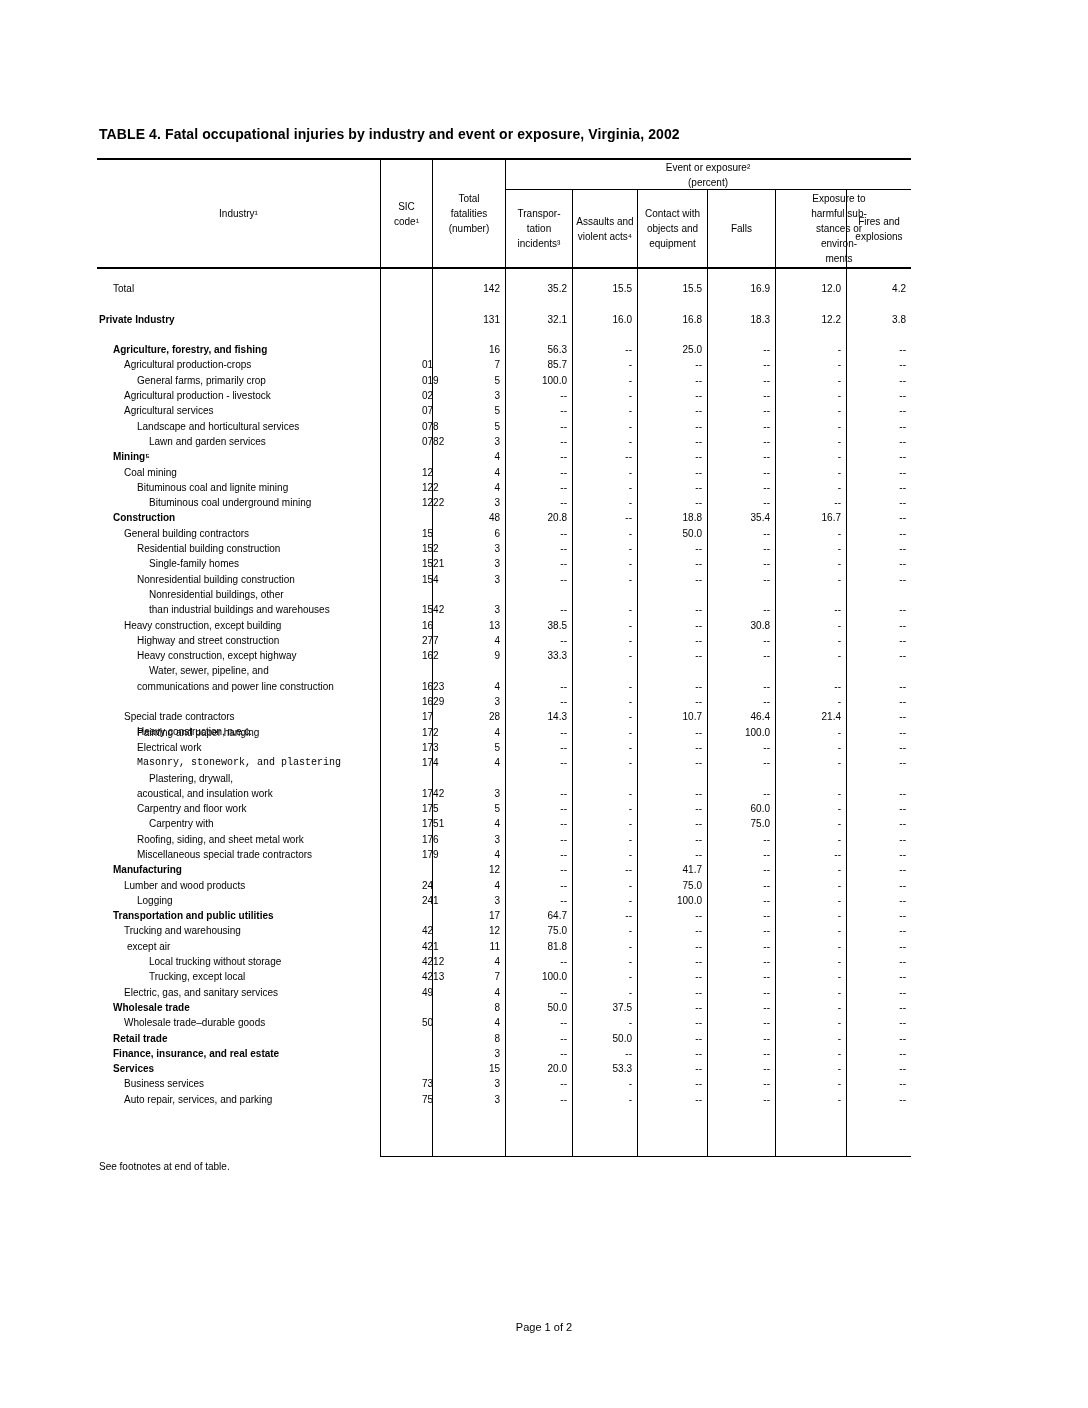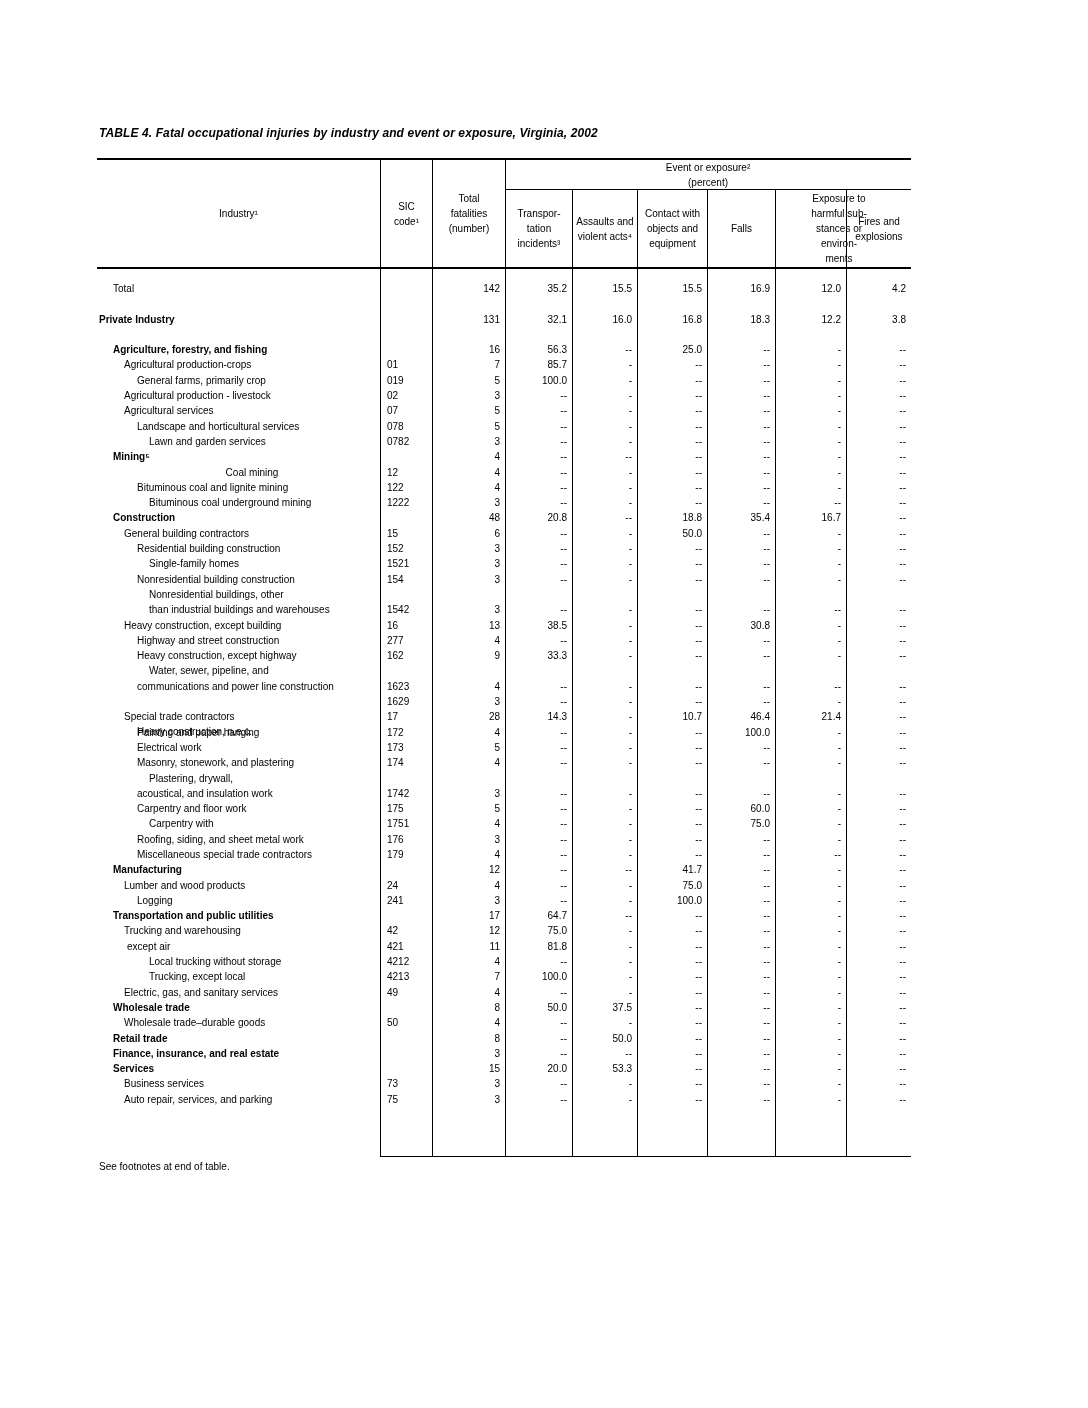--- a/index.html
+++ b/index.html
@@ -1,18 +1,18 @@
 <!DOCTYPE html>
 <html><head>
 <meta charset="utf-8">
 <style>
   html,body{margin:0;padding:0;background:#fff;}
   .page{position:relative;width:1088px;height:1408px;background:#ffffff;overflow:hidden;
         font-family:"Liberation Sans",sans-serif;color:#000;}
-  .title{position:absolute;left:99px;top:126px;font-size:12px;font-weight:bold;letter-spacing:0.1px;font-style:italic;}
+  .title{position:absolute;left:99px;top:126px;font-size:14px;font-weight:bold;letter-spacing:0.1px;}
   .tbl{position:absolute;left:97px;top:158px;width:814px;height:1001px;font-size:10px;}
   .hline,.vline{position:absolute;background:#000;}
   .rule-top{left:0;top:0;width:814px;height:2px;}
   .rule-span{left:408px;top:31px;width:406px;height:1px;}
   .rule-mid{left:0;top:109px;width:814px;height:2px;}
   .rule-bottom{left:283px;top:998px;width:531px;height:1px;}
   .v{width:1px;top:0;height:999px;}
   .v1{left:283px;} .v2{left:335px;} .v3{left:408px;}
   .ve{top:31px;height:968px;}
   .v4{left:475px;} .v5{left:540px;} .v6{left:610px;} .v7{left:678px;} .v8{left:749px;}
@@ -27,21 +27,21 @@
   .contact-h{left:541px;top:32px;width:69px;height:77px;}
   .falls-h{left:611px;top:32px;width:67px;height:77px;}
   .exposure-h{left:679px;top:32px;width:70px;height:77px;margin-left:28px;}
   .fires-h{left:750px;top:32px;width:64px;height:77px;}
   .tbody{position:absolute;left:0;top:111px;width:814px;padding-top:12px;}
   .row{display:grid;grid-template-columns:283px 52px 73px 67px 65px 70px 68px 71px 65px;
        height:15.3px;line-height:15.3px;}
   .c{overflow:visible;white-space:nowrap;}
   .c.industry{}
   .c.b{font-weight:bold;}
-  .c.sic{padding-left:7px;}
+  .c.sic{padding-left:18px;margin-left:24px;}
   .c.num{text-align:right;padding-right:5px;}
   .footnote{position:absolute;left:99px;top:1161px;font-size:10px;}
   .pagefooter{position:absolute;left:0;top:1321px;width:1088px;text-align:center;font-size:11px;}
 </style>
 </head>
 <body>
 
 <div class="page">
   <div class="title">TABLE 4. Fatal occupational injuries by industry and event or exposure,  Virginia, 2002</div>
 
@@ -211,21 +211,21 @@
           <div class="c sic"></div>
           <div class="c num">4</div>
           <div class="c num">--</div>
           <div class="c num">--</div>
           <div class="c num">--</div>
           <div class="c num">--</div>
           <div class="c num">-</div>
           <div class="c num">--</div>
         </div>
         <div class="row">
-          <div class="c industry" style="padding-left: 27px; text-align: center;">Coal mining</div>
+          <div class="c industry" style="padding-left: 27px;">Coal mining</div>
           <div class="c sic">12</div>
           <div class="c num">4</div>
           <div class="c num">--</div>
           <div class="c num">-</div>
           <div class="c num">--</div>
           <div class="c num">--</div>
           <div class="c num">-</div>
           <div class="c num">--</div>
         </div>
         <div class="row">
@@ -420,21 +420,21 @@
           <div class="c sic">173</div>
           <div class="c num">5</div>
           <div class="c num">--</div>
           <div class="c num">-</div>
           <div class="c num">--</div>
           <div class="c num">--</div>
           <div class="c num">-</div>
           <div class="c num">--</div>
         </div>
         <div class="row">
-          <div class="c industry" style="padding-left: 40px;">Masonry, stonework, and plastering</div>
+          <div class="c industry" style="padding-left: 40px; font-family: Liberation Mono, monospace;">Masonry, stonework, and plastering</div>
           <div class="c sic">174</div>
           <div class="c num">4</div>
           <div class="c num">--</div>
           <div class="c num">-</div>
           <div class="c num">--</div>
           <div class="c num">--</div>
           <div class="c num">-</div>
           <div class="c num">--</div>
         </div>
         <div class="row">
@@ -676,13 +676,14 @@
           <div class="c num">-</div>
           <div class="c num">--</div>
           <div class="c num">--</div>
           <div class="c num">-</div>
           <div class="c num">--</div>
         </div>
       </div>
   </div>
 
   <div class="footnote">See footnotes at end of table.</div>
+  <div class="pagefooter">Page 1 of 2</div>
 </div>
 
 </body></html>

